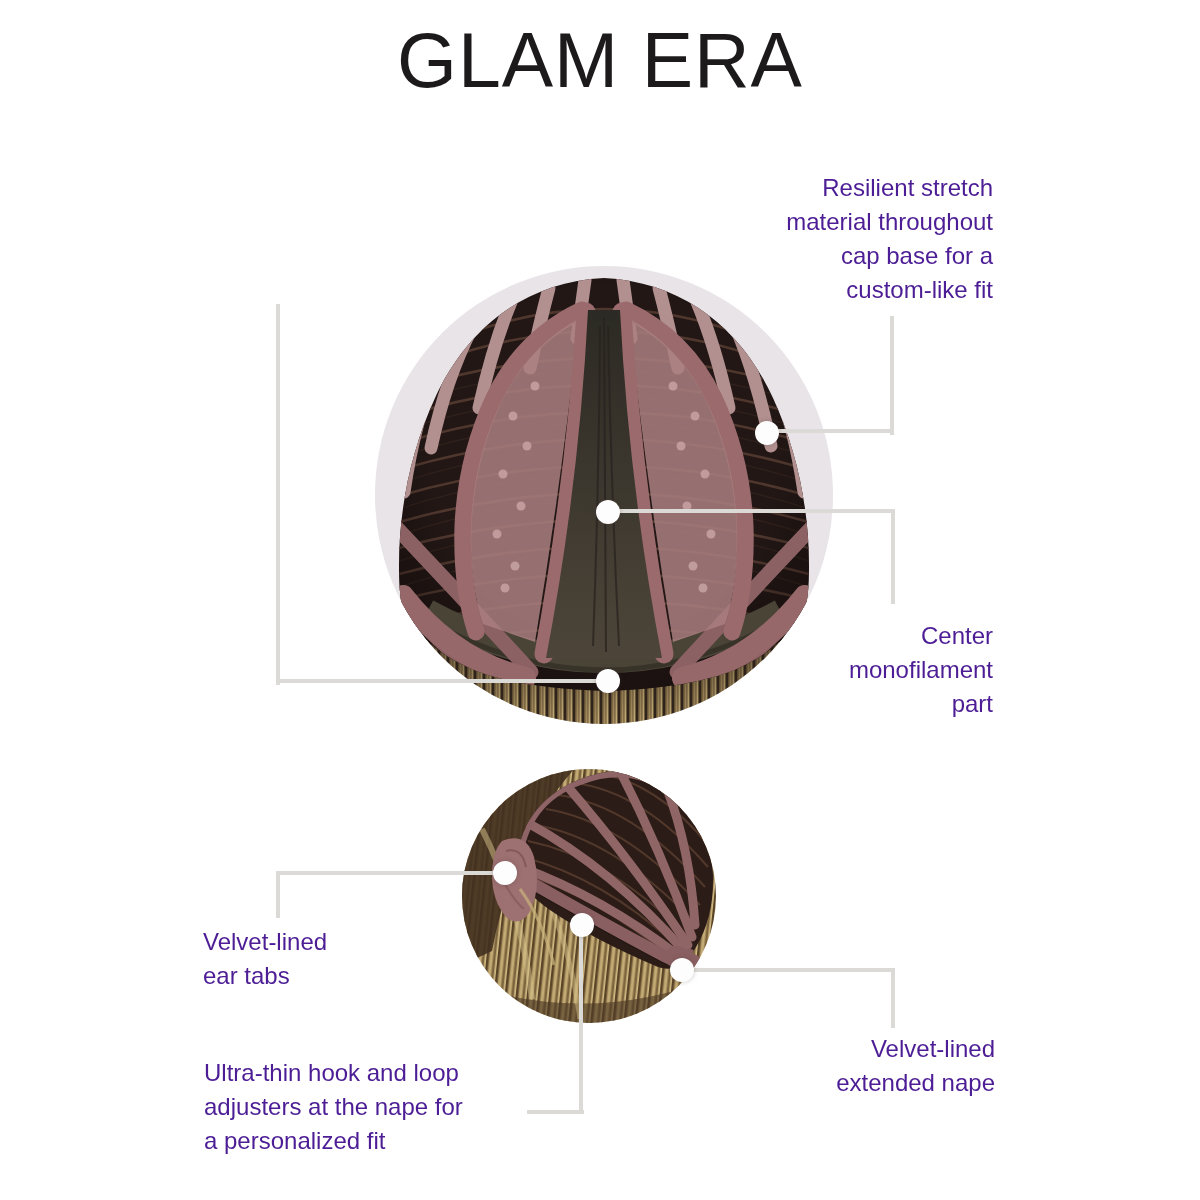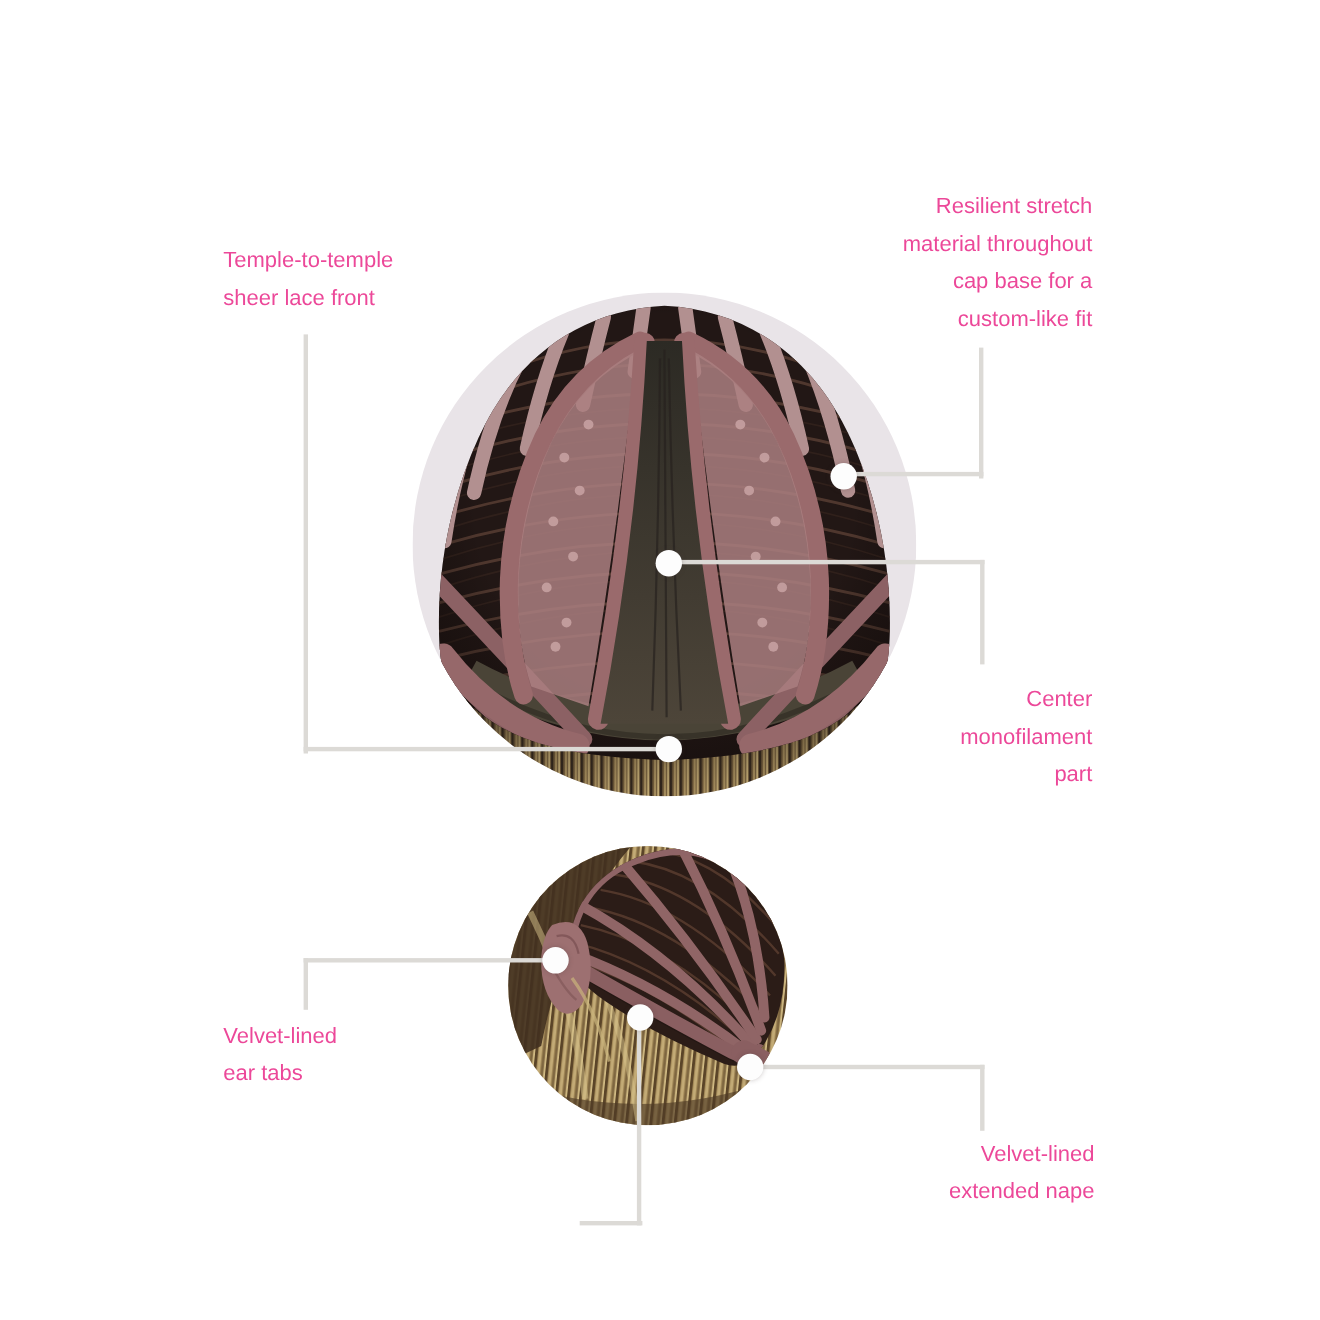--- a/index.html
+++ b/index.html
@@ -5,21 +5,21 @@
   html,body{margin:0;padding:0;background:#ffffff;}
   .canvas{
     position:relative;width:1200px;height:1200px;background:#fff;overflow:hidden;
     font-family:"Liberation Sans", sans-serif; outline:1px solid #ececec; margin:0 auto;
   }
   .title{
     position:absolute;left:0;right:0;top:22px;margin:0;text-align:center;
     font-size:77px;font-weight:100;letter-spacing:1px;line-height:1;color:#1c1a1b;
   }
   .label{
-    position:absolute;font-size:20px;line-height:34px;color:#ec4899;white-space:pre-line;
+    position:absolute;font-size:24px;line-height:34px;color:#4c1d95;white-space:pre-line;
   }
   .label.right{text-align:right;}
   .lline{position:absolute;background:#dcdad6;}
   .dot{
     position:absolute;width:24px;height:24px;border-radius:50%;background:#fdfdfd;
     box-shadow:0 0 5px rgba(70,55,55,.28);
   }
   figure{position:absolute;margin:0;padding:0;}
   
   #lbl-lace{left:203px;top:220px;}
@@ -27,20 +27,21 @@
   #lbl-mono{right:207px;top:578px;margin-top:41px;}
   #lbl-ear{left:203px;top:925px;}
   #lbl-adjusters{left:204px;top:1056px;}
   #lbl-extnape{right:205px;top:1032px;}
 </style>
 </head>
 <body>
 
 <div class="canvas">
 
+  <h1 class="title">GLAM ERA</h1>
 
   <figure style="left:375px;top:266px;width:458px;height:458px;">
     <svg width="458" height="458" viewBox="0 0 458 458">
       <defs>
         <clipPath id="tCirc">
             <circle cx="229" cy="229" r="229"></circle>
           </clipPath>
         <clipPath id="tDome">
             <path d="M229 12 C150 16 92 62 60 132 C37 182 24 240 24 300 C24 330 27 345 32 352 C70 402 120 421 229 425 C338 421 388 402 426 352 C431 345 434 330 434 300 C434 240 421 182 398 132 C366 62 308 16 229 12 Z"></path>
           </clipPath>
@@ -234,31 +235,32 @@
         </g>
 
         <g transform="rotate(28 222 192)">
           <rect x="202" y="181" width="42" height="22" rx="11" fill="#8a5f61"></rect>
         </g>
         <path d="M58 120 Q80 150 92 196" stroke="#c9b37c" stroke-width="3" fill="none" opacity="0.7"></path>
       </g>
     </svg>
   </figure>
 
-  <div class="label" id="lbl-lace">Temple-to-temple
-sheer lace front</div>
   <div class="label right" id="lbl-stretch">Resilient stretch
 material throughout
 cap base for a
 custom-like fit</div>
   <div class="label right" id="lbl-mono">Center
 monofilament
 part</div>
   <div class="label" id="lbl-ear">Velvet-lined
 ear tabs</div>
+  <div class="label" id="lbl-adjusters">Ultra-thin hook and loop
+adjusters at the nape for
+a personalized fit</div>
   <div class="label right" id="lbl-extnape">Velvet-lined
 extended nape</div>
 
   <div class="lline" style="left:276px;top:304px;width:4px;height:381px;"></div>
   <div class="lline" style="left:276px;top:679px;width:334px;height:4px;"></div>
 
   <div class="lline" style="left:890px;top:316px;width:4px;height:119px;"></div>
   <div class="lline" style="left:770px;top:429px;width:124px;height:4px;"></div>
 
   <div class="lline" style="left:612px;top:509px;width:283px;height:4px;"></div>

